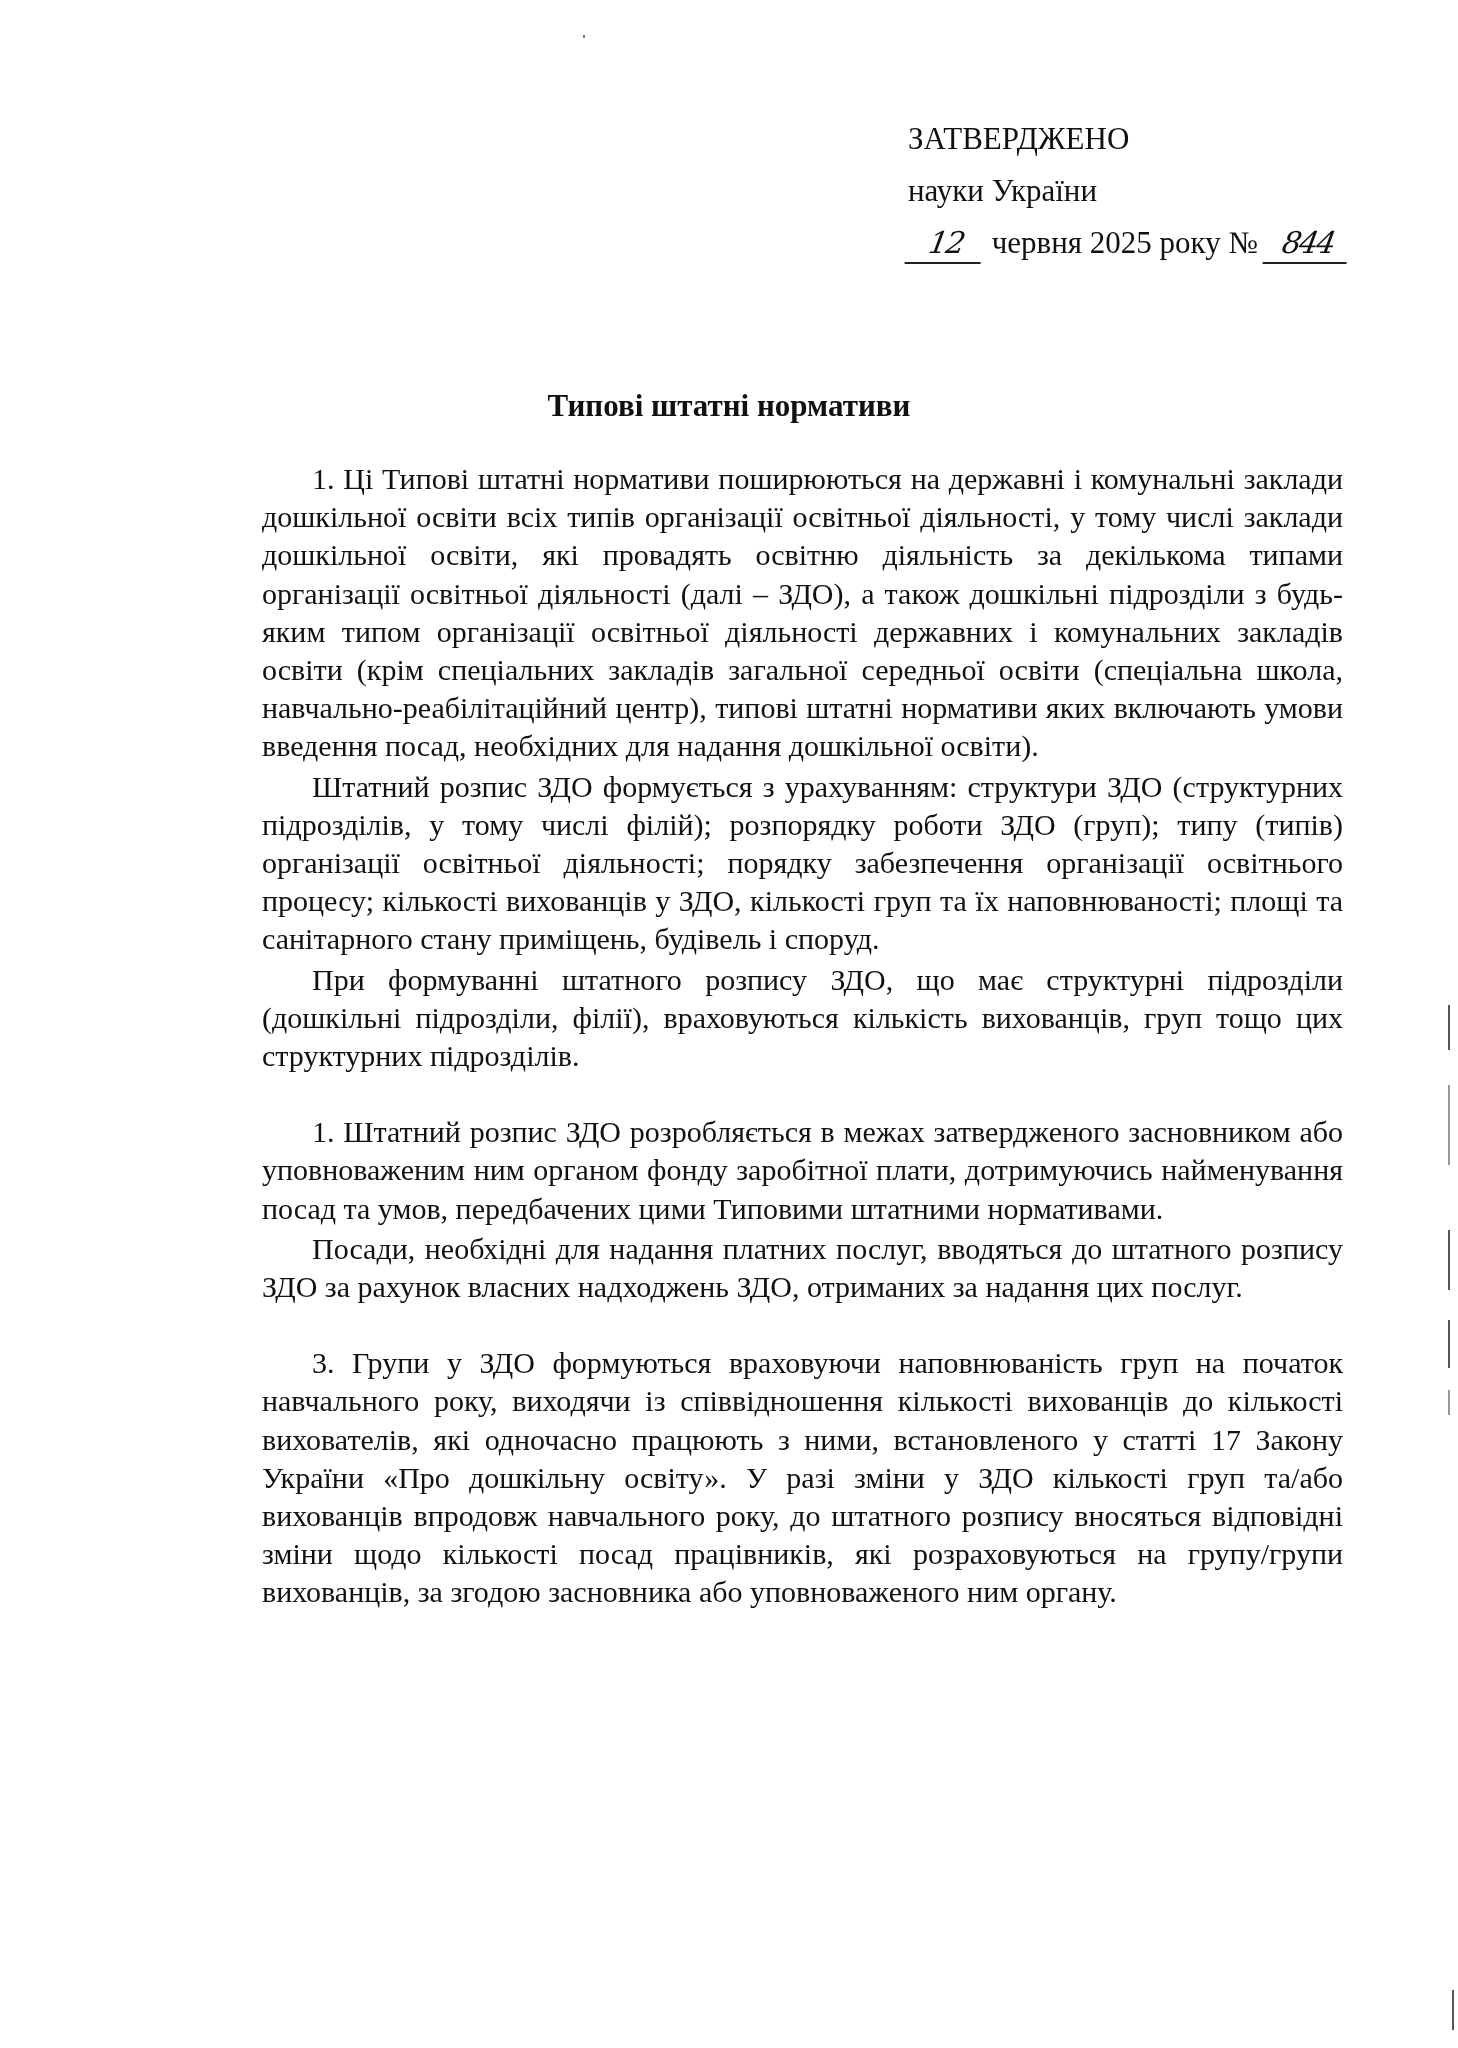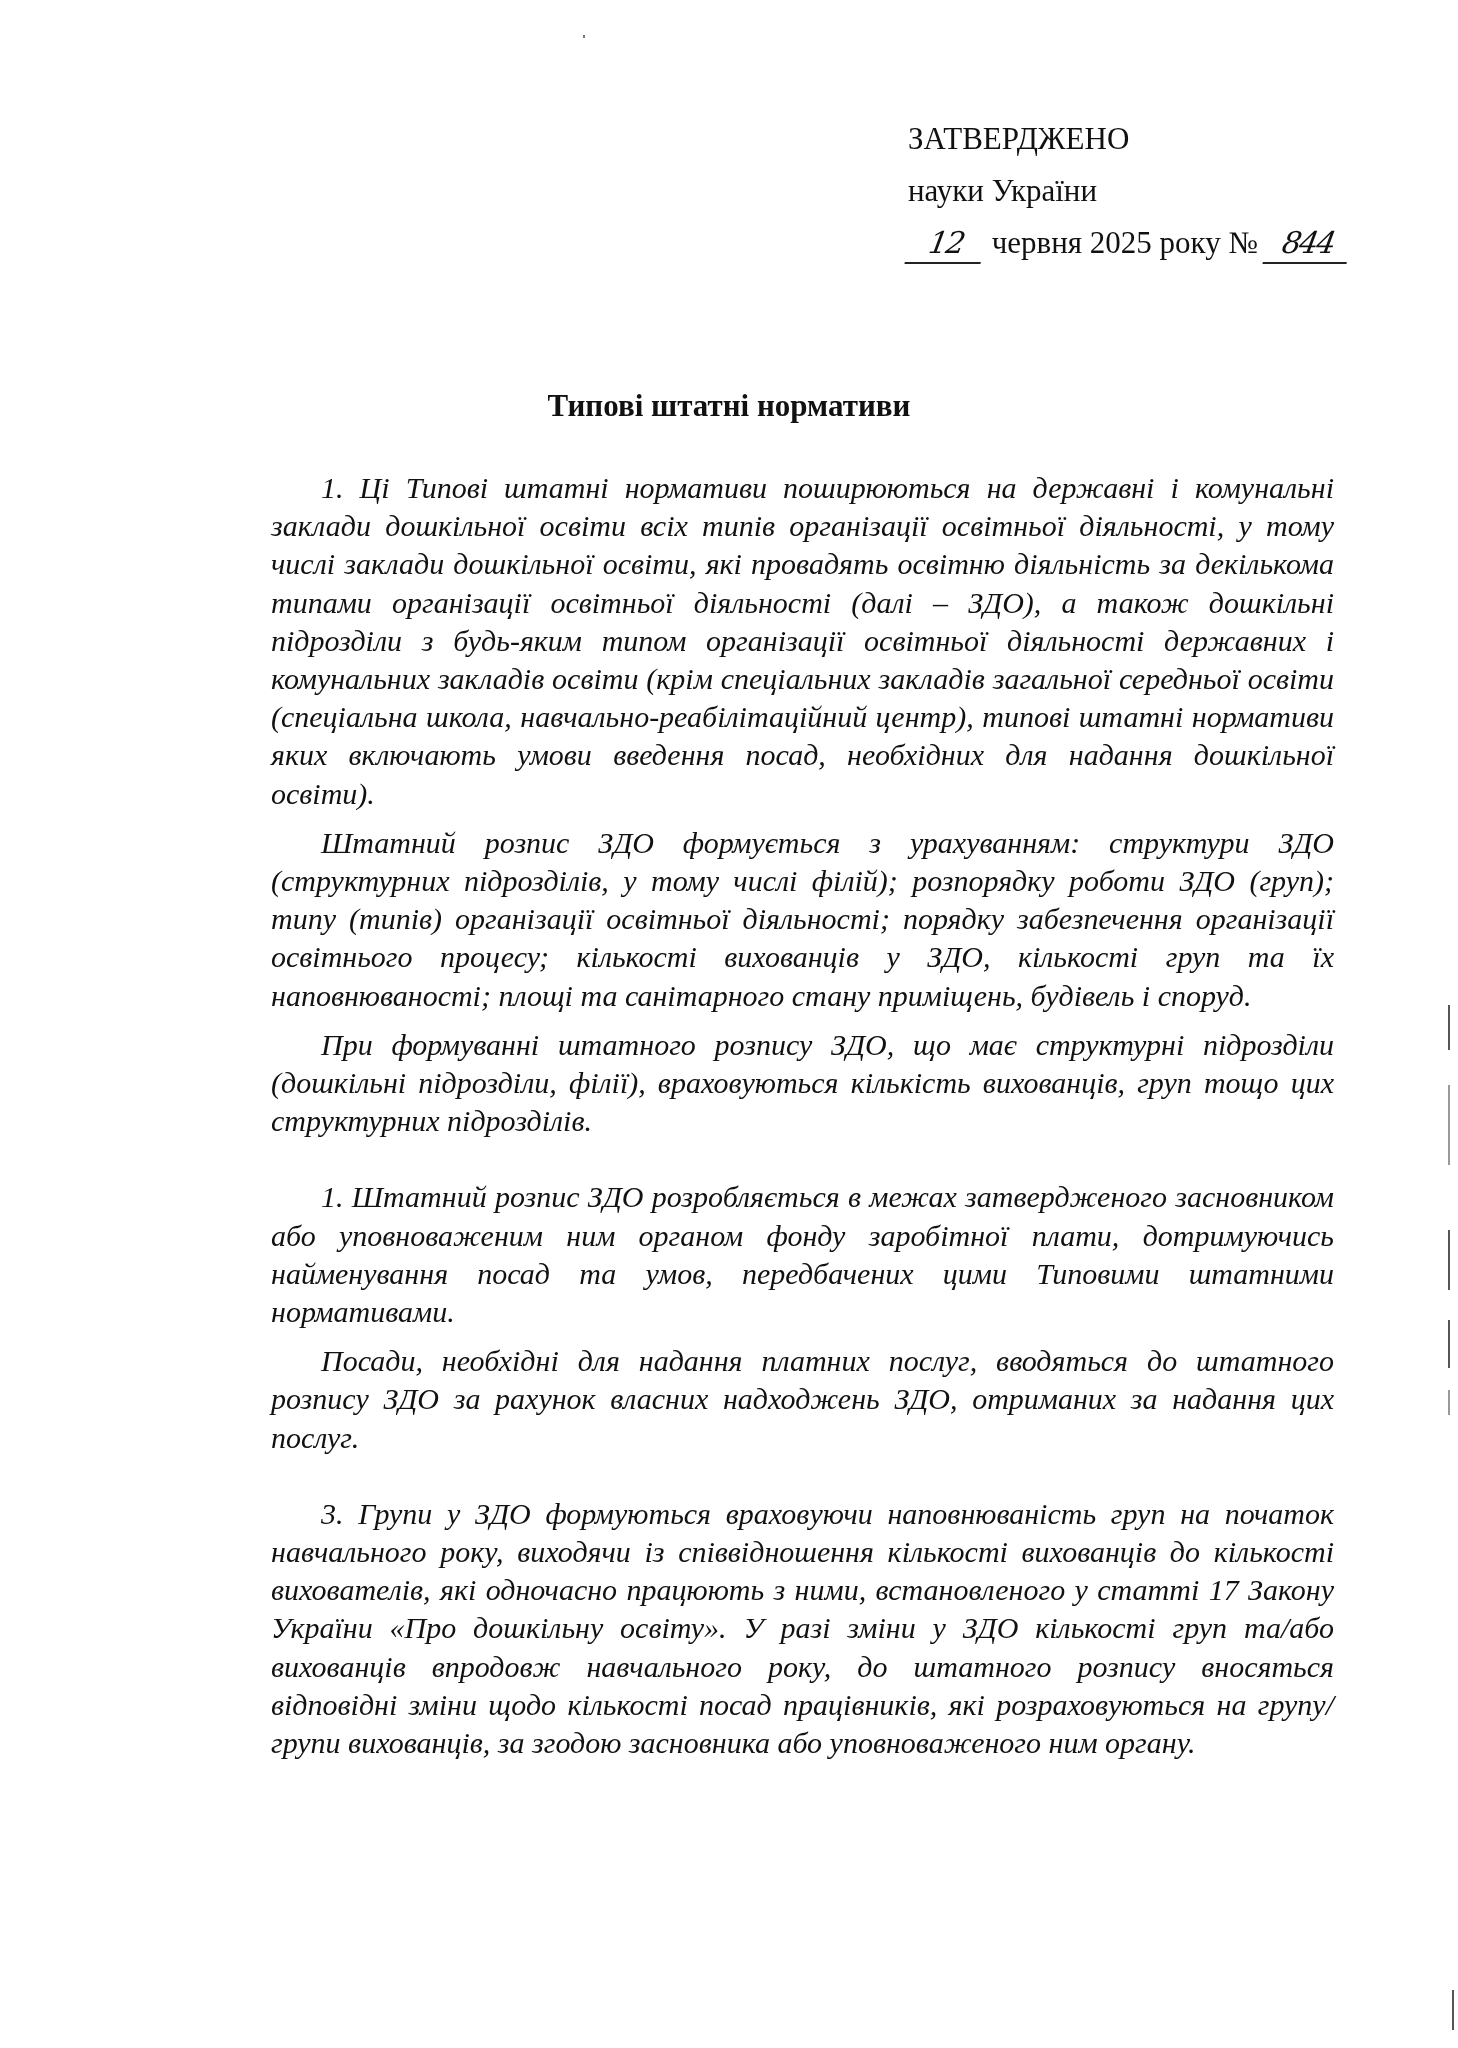--- a/index.html
+++ b/index.html
@@ -21,21 +21,21 @@
   .hand.day { width: 72px; text-align: center; }
   .hand.num { width: 80px; text-align: center; }
   .title {
     position: absolute; left: 0; width: 1458px; top: 342px;
     text-align: center; font-weight: bold; font-size: 31px; line-height: 40px; margin-top: 44px;
   }
   .body-text {
     position: absolute; left: 260px; width: 1085px; top: 458px;
     font-size: 30px; line-height: 38.2px; text-align: justify;
   }
-  .body-text p { margin: 11px; text-indent: 50px; font-style: italic; }
+  .body-text p { margin: 2px; text-indent: 50px; }
   .body-text p.gap { margin-top: 38px; }
   .scan-mark { position: absolute; background: #555; width: 2px; }
   .speck { position: absolute; width: 2px; height: 3px; background: #777; }
 </style>
 </head>
 <body>
 
 <div class="page">
 
   <span class="speck" style="left:583px;top:35px;"></span>

